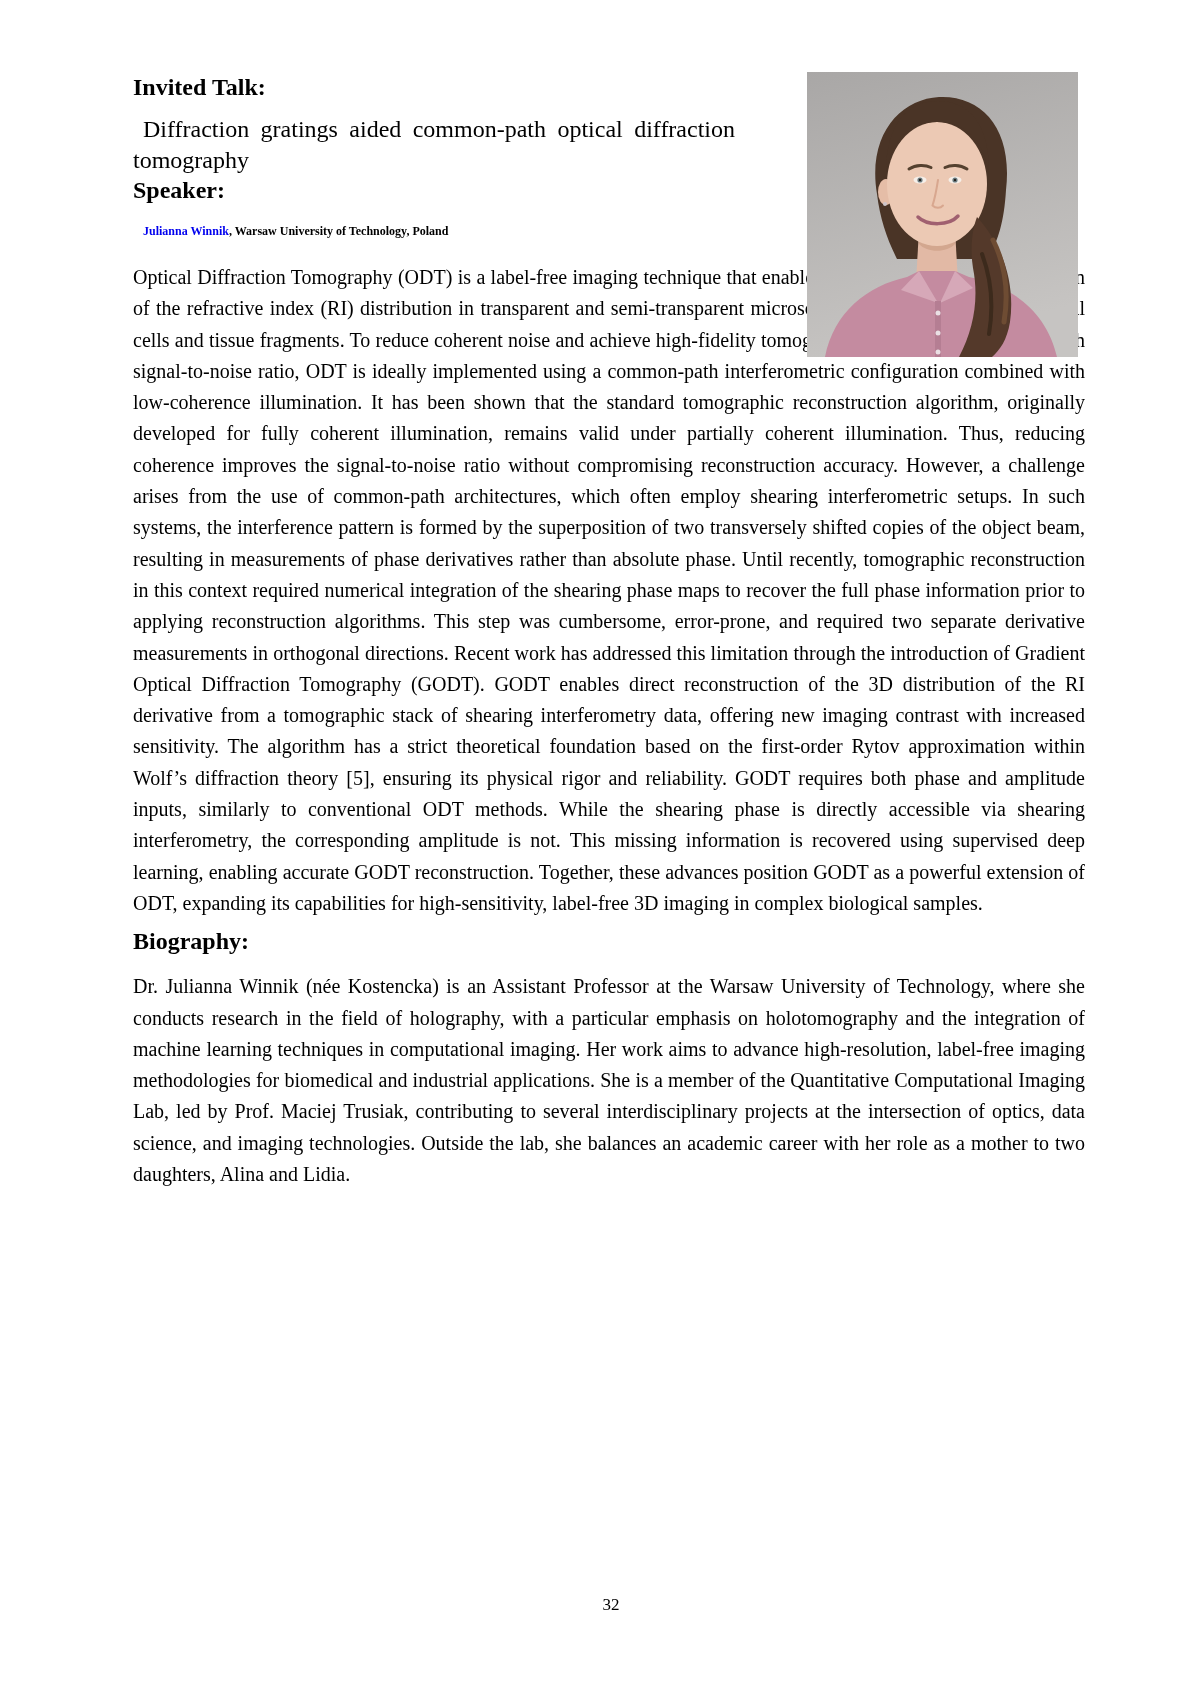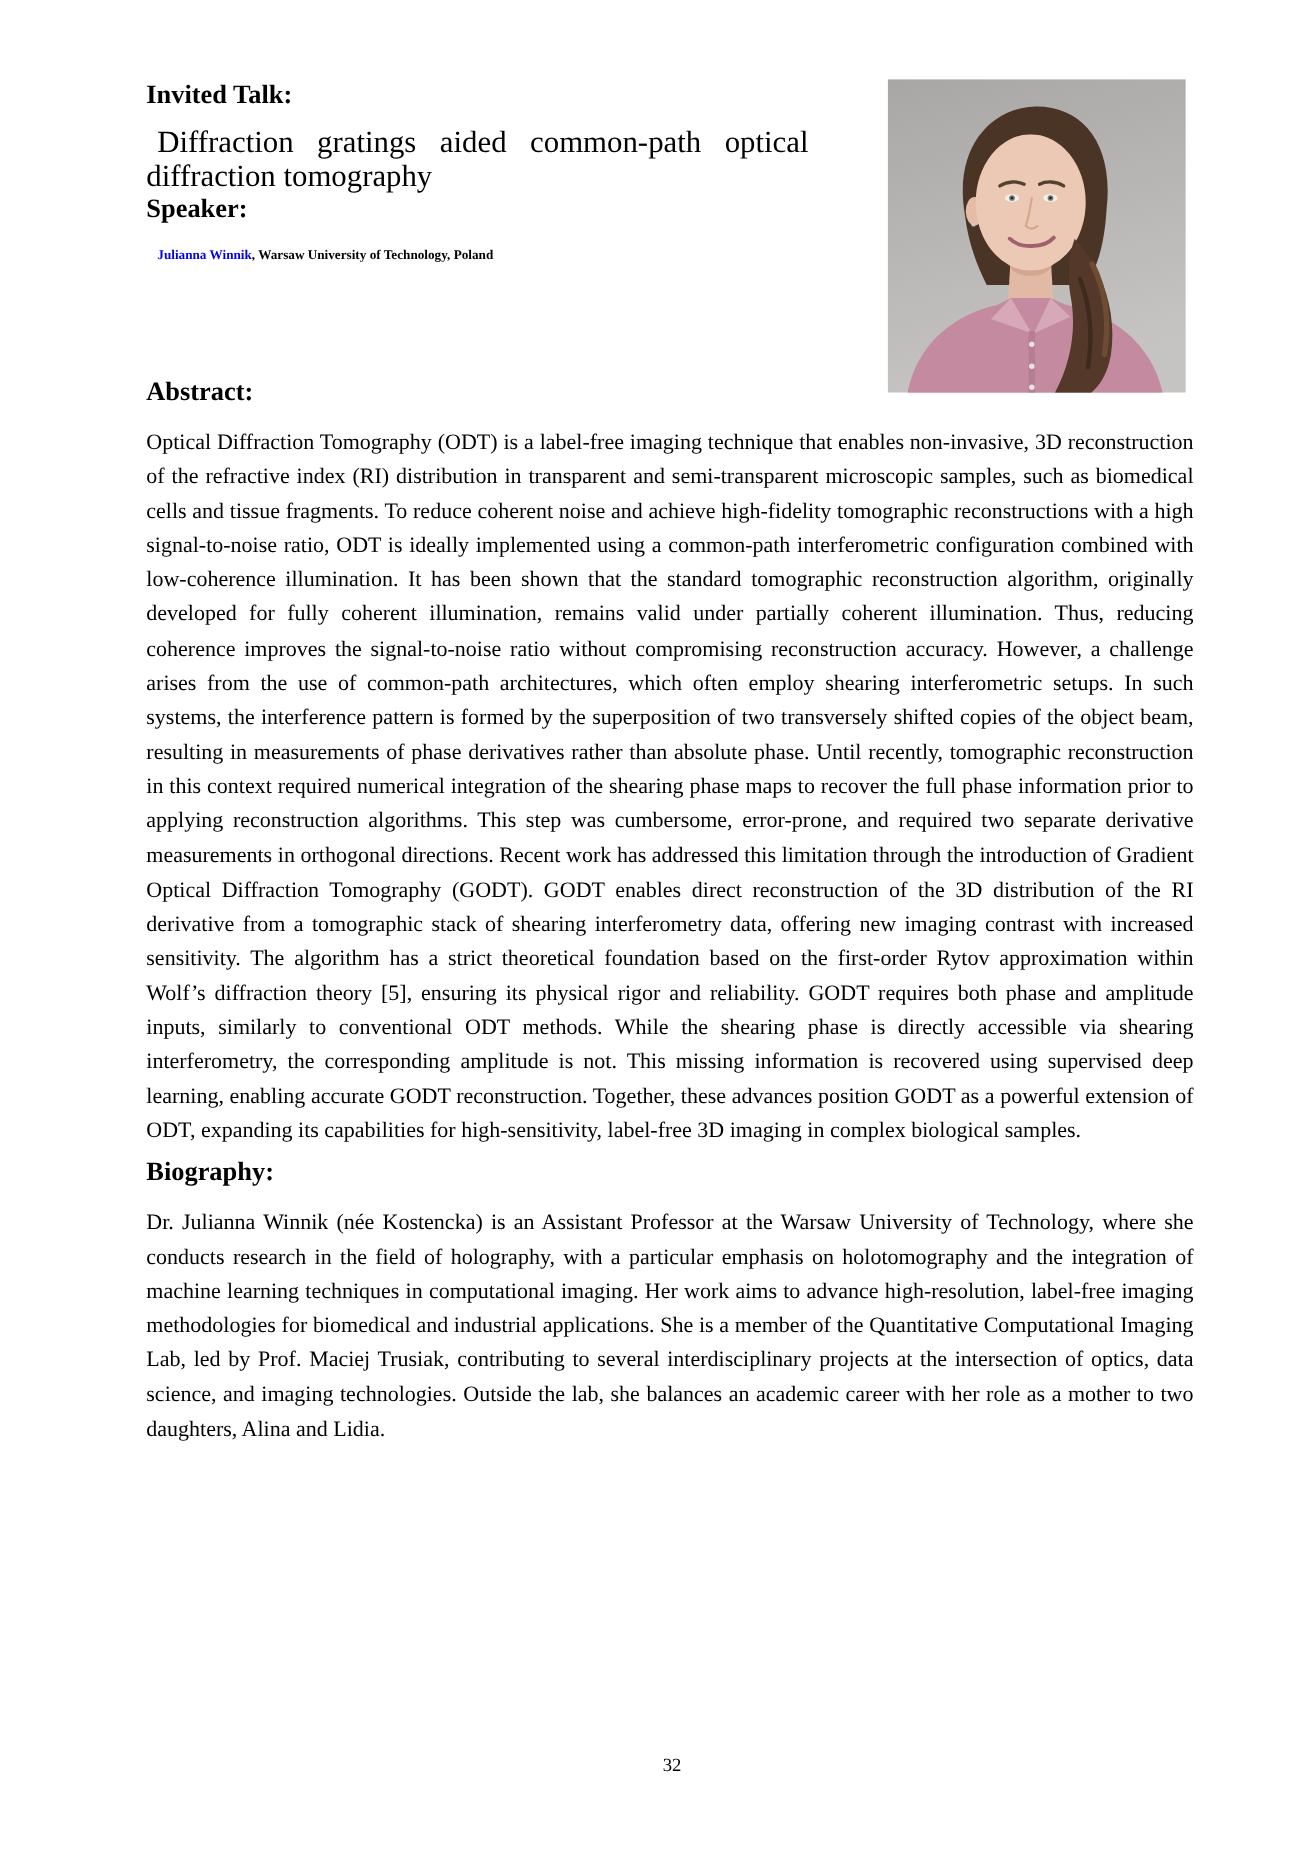--- a/index.html
+++ b/index.html
@@ -24,21 +24,21 @@
   .section-heading {
     font-size: 24px;
     font-weight: bold;
     line-height: 29px;
     margin: 0;
   }
   #invited-heading { margin-top: 73px; }
   .title-para {
     width: 602px;
     margin: 12px 0 0 0;
-    font-size: 28px;
+    font-size: 24px;
     line-height: 31px;
     text-align: justify;
     text-indent: 10px;
   }
   #speaker-heading { }
   .speaker-para {
     margin: 11px 0 0 0;
     font-size: 12px;
     line-height: 31px;
     text-indent: 10px;
@@ -77,21 +77,20 @@
 <div class="content">
 
   <h2 class="section-heading" id="invited-heading">Invited Talk:</h2>
 
   <p class="title-para">Diffraction gratings aided common-path optical diffraction tomography</p>
 
   <h2 class="section-heading" id="speaker-heading">Speaker:</h2>
 
   <p class="speaker-para"><span class="speaker-link">Julianna Winnik</span><span>, Warsaw University of Technology, Poland</span></p>
 
-  <h2 class="section-heading" id="abstract-heading">Abstract:</h2>
 
   <p class="body-para">Optical Diffraction Tomography (ODT) is a label-free imaging technique that enables non-invasive, 3D reconstruction of the refractive index (RI) distribution in transparent and semi-transparent microscopic samples, such as biomedical cells and tissue fragments. To reduce coherent noise and achieve high-fidelity tomographic reconstructions with a high signal-to-noise ratio, ODT is ideally implemented using a common-path interferometric configuration combined with low-coherence illumination. It has been shown that the standard tomographic reconstruction algorithm, originally developed for fully coherent illumination, remains valid under partially coherent illumination. Thus, reducing coherence improves the signal-to-noise ratio without compromising reconstruction accuracy. However, a challenge arises from the use of common-path architectures, which often employ shearing interferometric setups. In such systems, the interference pattern is formed by the superposition of two transversely shifted copies of the object beam, resulting in measurements of phase derivatives rather than absolute phase. Until recently, tomographic reconstruction in this context required numerical integration of the shearing phase maps to recover the full phase information prior to applying reconstruction algorithms. This step was cumbersome, error-prone, and required two separate derivative measurements in orthogonal directions. Recent work has addressed this limitation through the introduction of Gradient Optical Diffraction Tomography (GODT). GODT enables direct reconstruction of the 3D distribution of the RI derivative from a tomographic stack of shearing interferometry data, offering new imaging contrast with increased sensitivity. The algorithm has a strict theoretical foundation based on the first-order Rytov approximation within Wolf’s diffraction theory [5], ensuring its physical rigor and reliability. GODT requires both phase and amplitude inputs, similarly to conventional ODT methods. While the shearing phase is directly accessible via shearing interferometry, the corresponding amplitude is not. This missing information is recovered using supervised deep learning, enabling accurate GODT reconstruction. Together, these advances position GODT as a powerful extension of ODT, expanding its capabilities for high-sensitivity, label-free 3D imaging in complex biological samples.</p>
 
   <h2 class="section-heading" id="biography-heading">Biography:</h2>
 
   <p class="body-para">Dr. Julianna Winnik (née Kostencka) is an Assistant Professor at the Warsaw University of Technology, where she conducts research in the field of holography, with a particular emphasis on holotomography and the integration of machine learning techniques in computational imaging. Her work aims to advance high-resolution, label-free imaging methodologies for biomedical and industrial applications. She is a member of the Quantitative Computational Imaging Lab, led by Prof. Maciej Trusiak, contributing to several interdisciplinary projects at the intersection of optics, data science, and imaging technologies. Outside the lab, she balances an academic career with her role as a mother to two daughters, Alina and Lidia.</p>
 
 </div>
 
 <div class="photo-frame">

